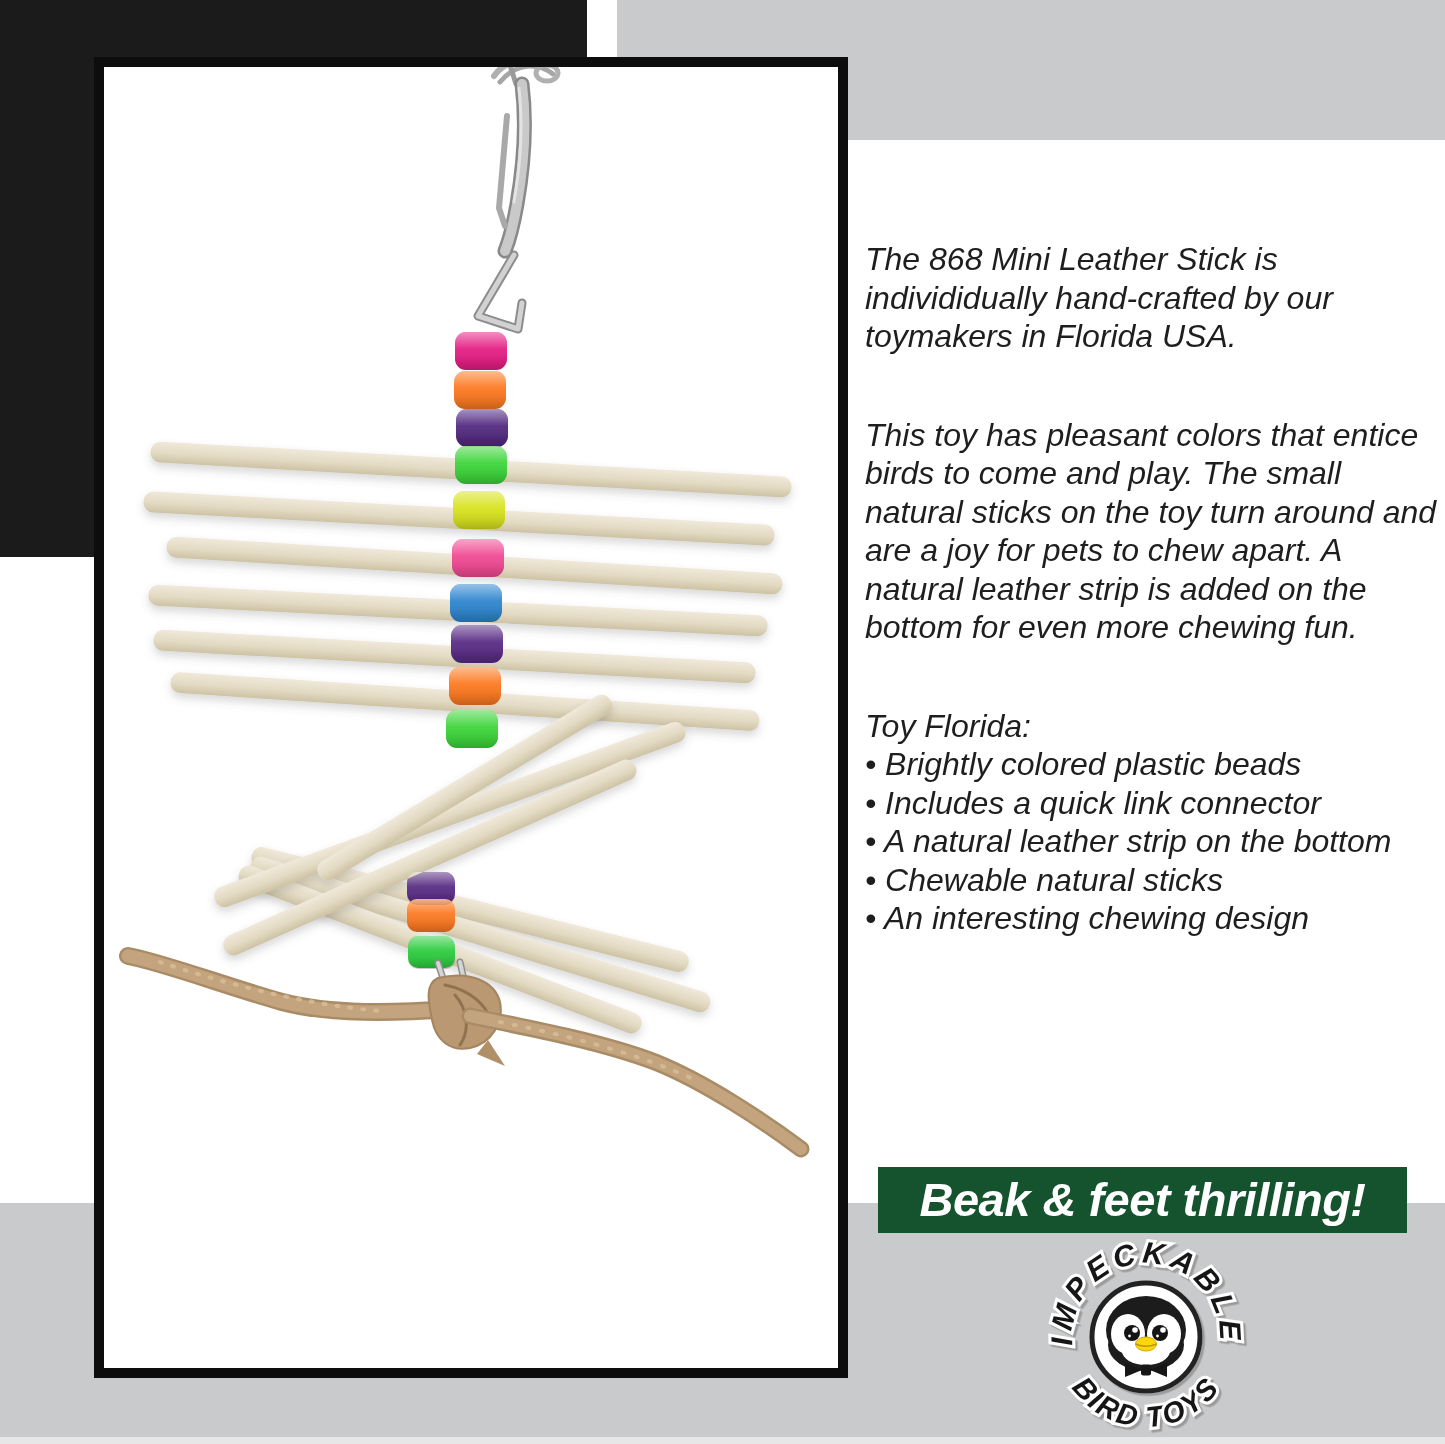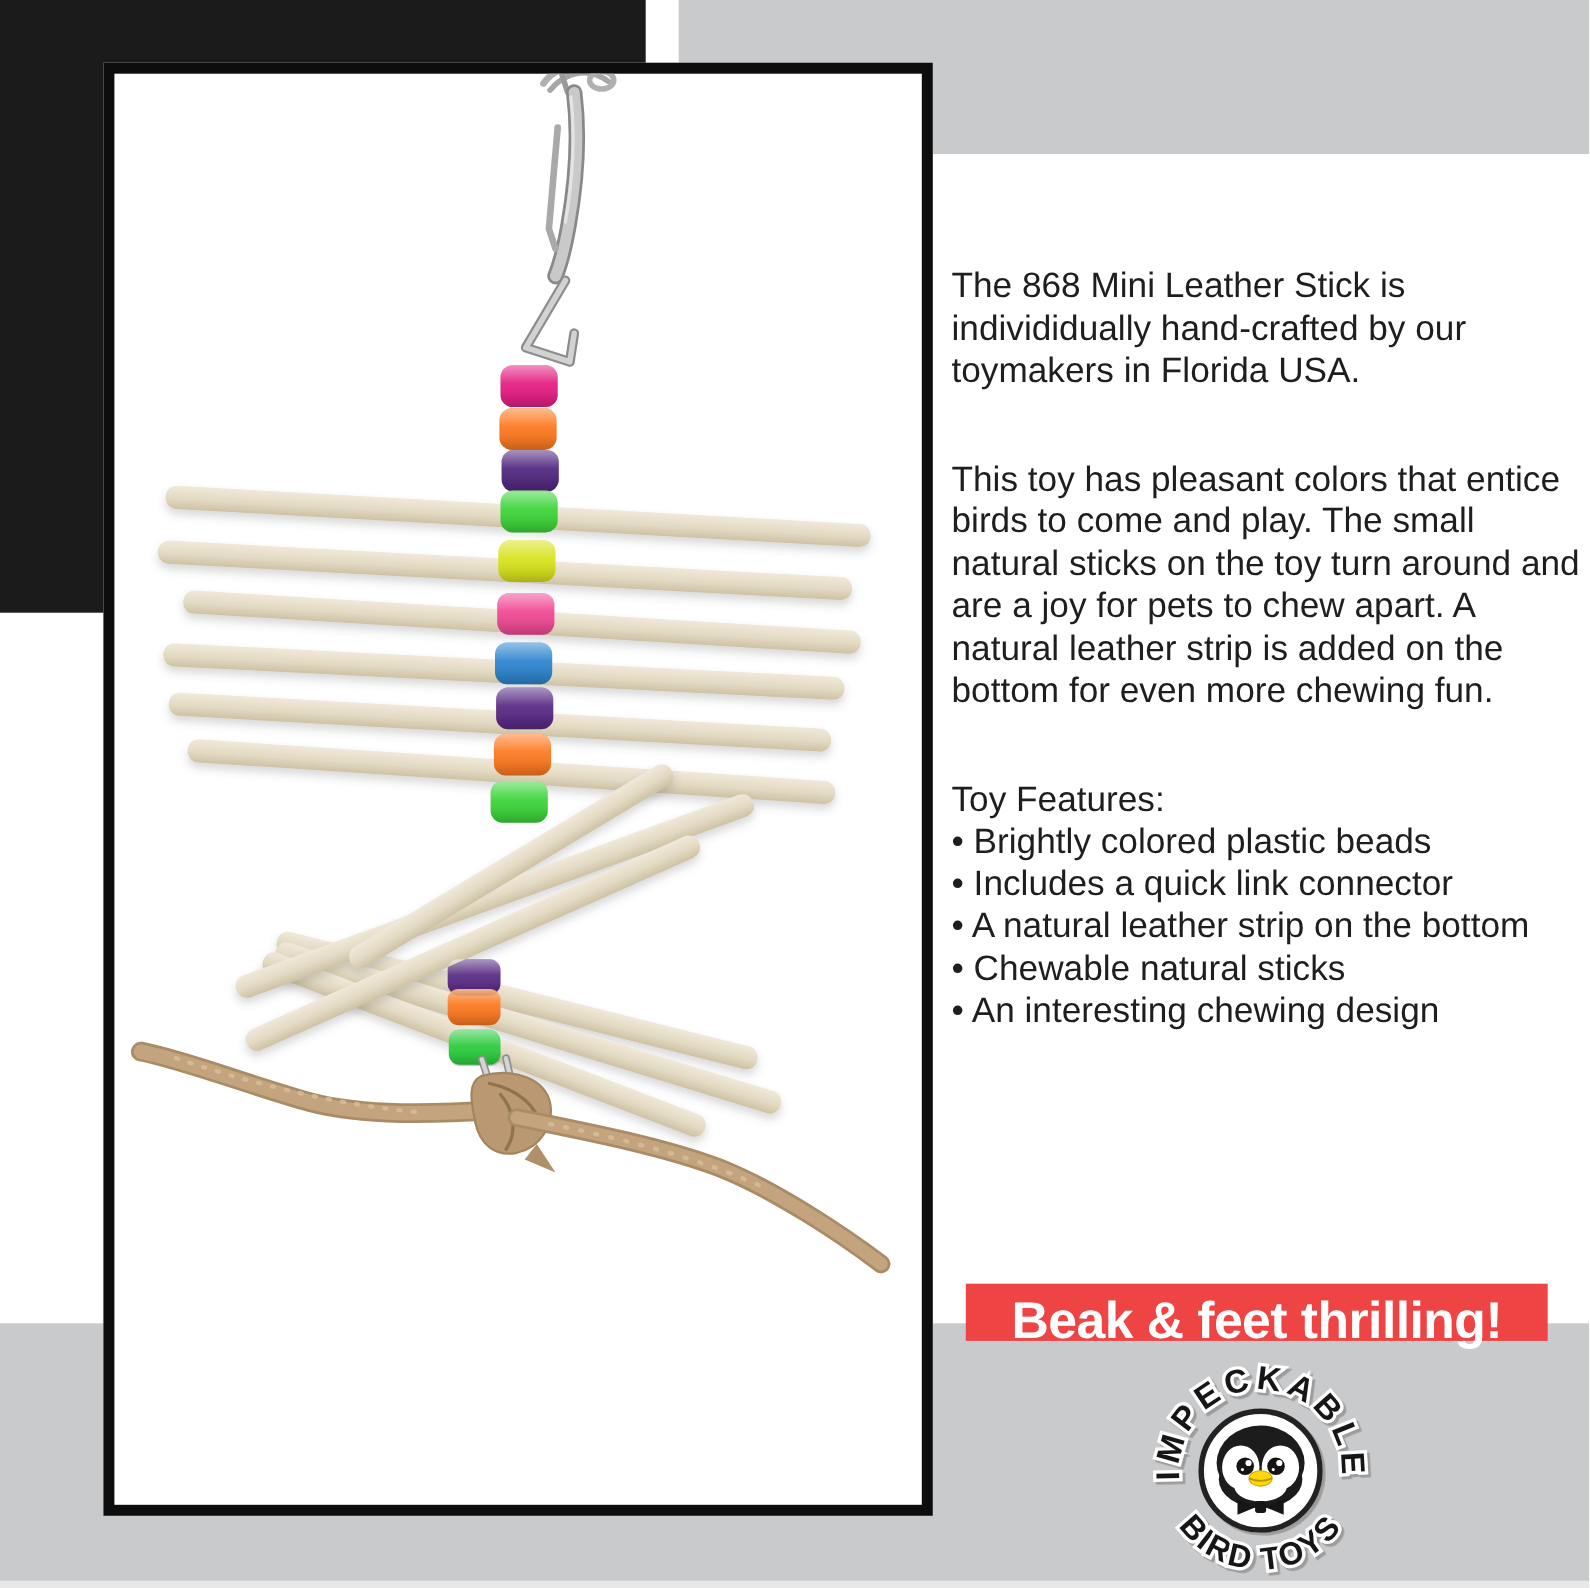--- a/index.html
+++ b/index.html
@@ -1,29 +1,29 @@
 <!DOCTYPE html>
 <html><head>
 <meta charset="utf-8">
 <style>
   html,body{margin:0;padding:0;background:#fff;}
   .canvas{position:relative;width:1445px;height:1444px;overflow:hidden;background:#ffffff;
-          font-family:"Liberation Sans", sans-serif;}
+          font-family:"Liberation Sans", sans-serif;font-style:italic;}
   .abs{position:absolute;}
   .black-rect{left:0;top:0;width:587px;height:557px;background:#1b1b1b;}
   .gray-top{left:617px;top:0;width:828px;height:140px;background:#c9cacc;}
   .gray-bottom{left:0;top:1203px;width:1445px;height:241px;background:#c9cacc;}
   .bottom-light-strip{left:0;top:1437px;width:1445px;height:7px;background:#e7e7e8;}
   .photo-frame{left:94px;top:57px;width:754px;height:1321px;background:#ffffff;
                border:10px solid #0d0d0d;box-sizing:border-box;z-index:2;}
   .photo-frame svg{position:absolute;left:0;top:0;width:734px;height:1301px;display:block;}
   .text-panel{left:865px;top:240px;width:580px;color:#1e1e1e;font-size:32px;line-height:38.5px;z-index:2;}
   .text-panel p{margin:0;white-space:pre-line;}
   .text-panel .spaced{margin-top:60px;}
-  .banner{left:878px;top:1167px;width:529px;height:52px;background:#ef4444;color:#ffffff;
+  .banner{left:878px;top:1167px;width:529px;height:66px;background:#14532d;color:#ffffff;
           font-weight:bold;font-size:47px;line-height:66px;text-align:center;letter-spacing:-0.5px;z-index:3;}
   .logo{left:1016px;top:1235px;width:264px;height:210px;z-index:3;}
   .logo svg{display:block;width:264px;height:210px;}
 </style>
 </head>
 <body>
 
 <div class="canvas">
 
   <div class="abs black-rect"></div>
@@ -138,21 +138,21 @@
   <div class="abs text-panel">
     <p>The 868 Mini Leather Stick is
 individidually hand-crafted by our
 toymakers in Florida USA.</p>
     <p class="spaced">This toy has pleasant colors that entice
 birds to come and play. The small
 natural sticks on the toy turn around and
 are a joy for pets to chew apart. A
 natural leather strip is added on the
 bottom for even more chewing fun.</p>
-    <p class="spaced">Toy Features:</p>
+    <p class="spaced">Toy Florida:</p>
     <p>• Brightly colored plastic beads</p>
     <p>• Includes a quick link connector</p>
     <p>• A natural leather strip on the bottom</p>
     <p>• Chewable natural sticks</p>
     <p>• An interesting chewing design</p>
   </div>
 
   <div class="abs banner">Beak &amp; feet thrilling!</div>
 
   <div class="abs logo">

